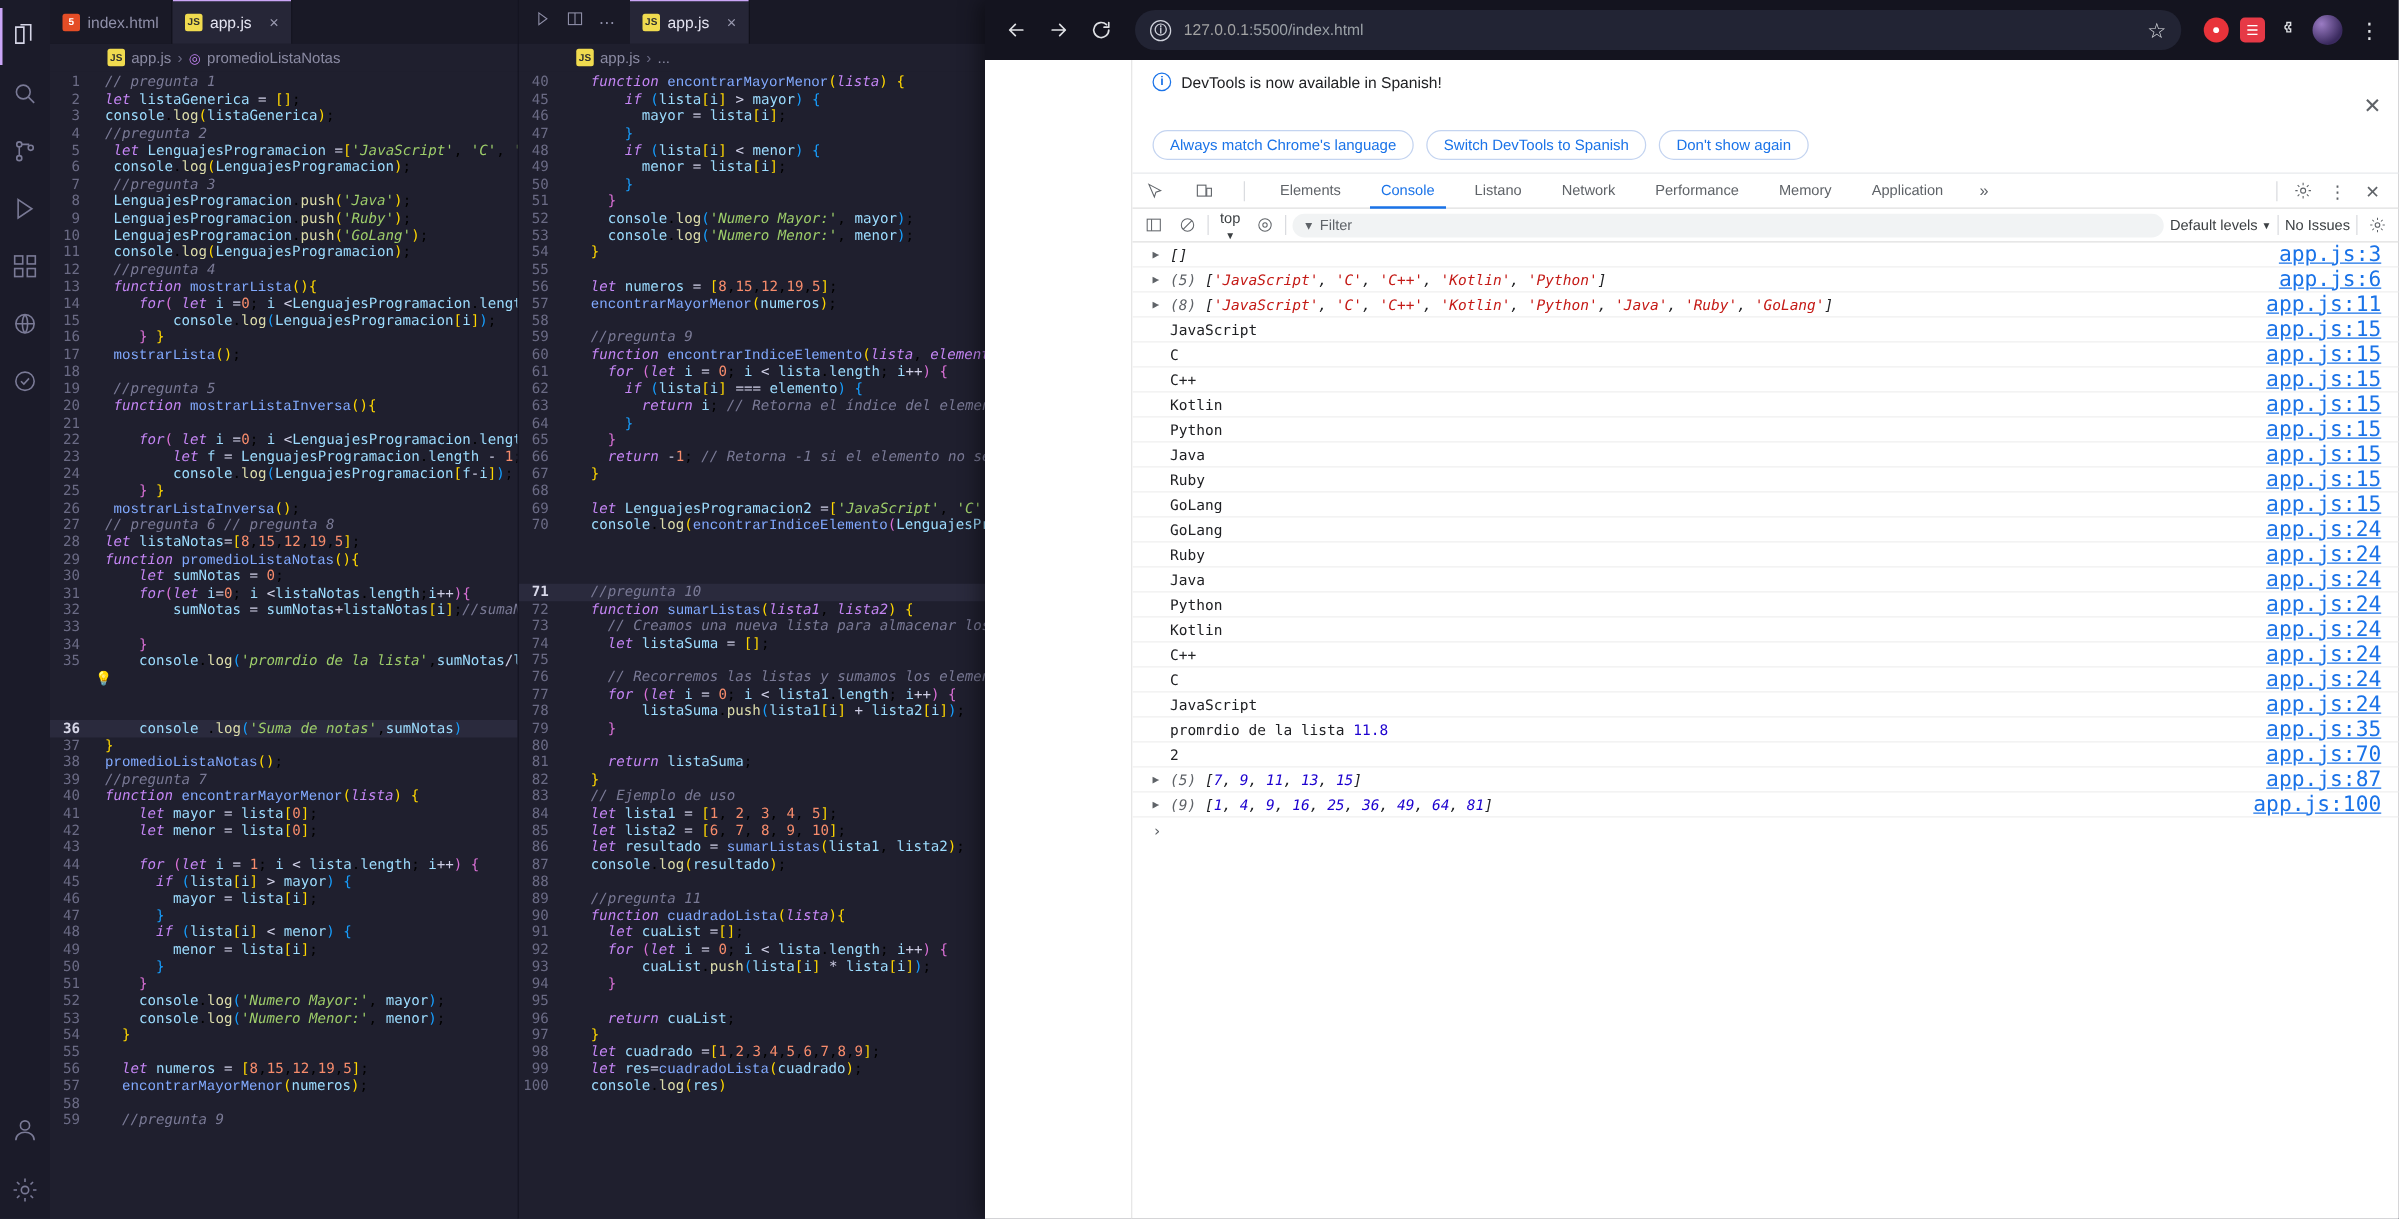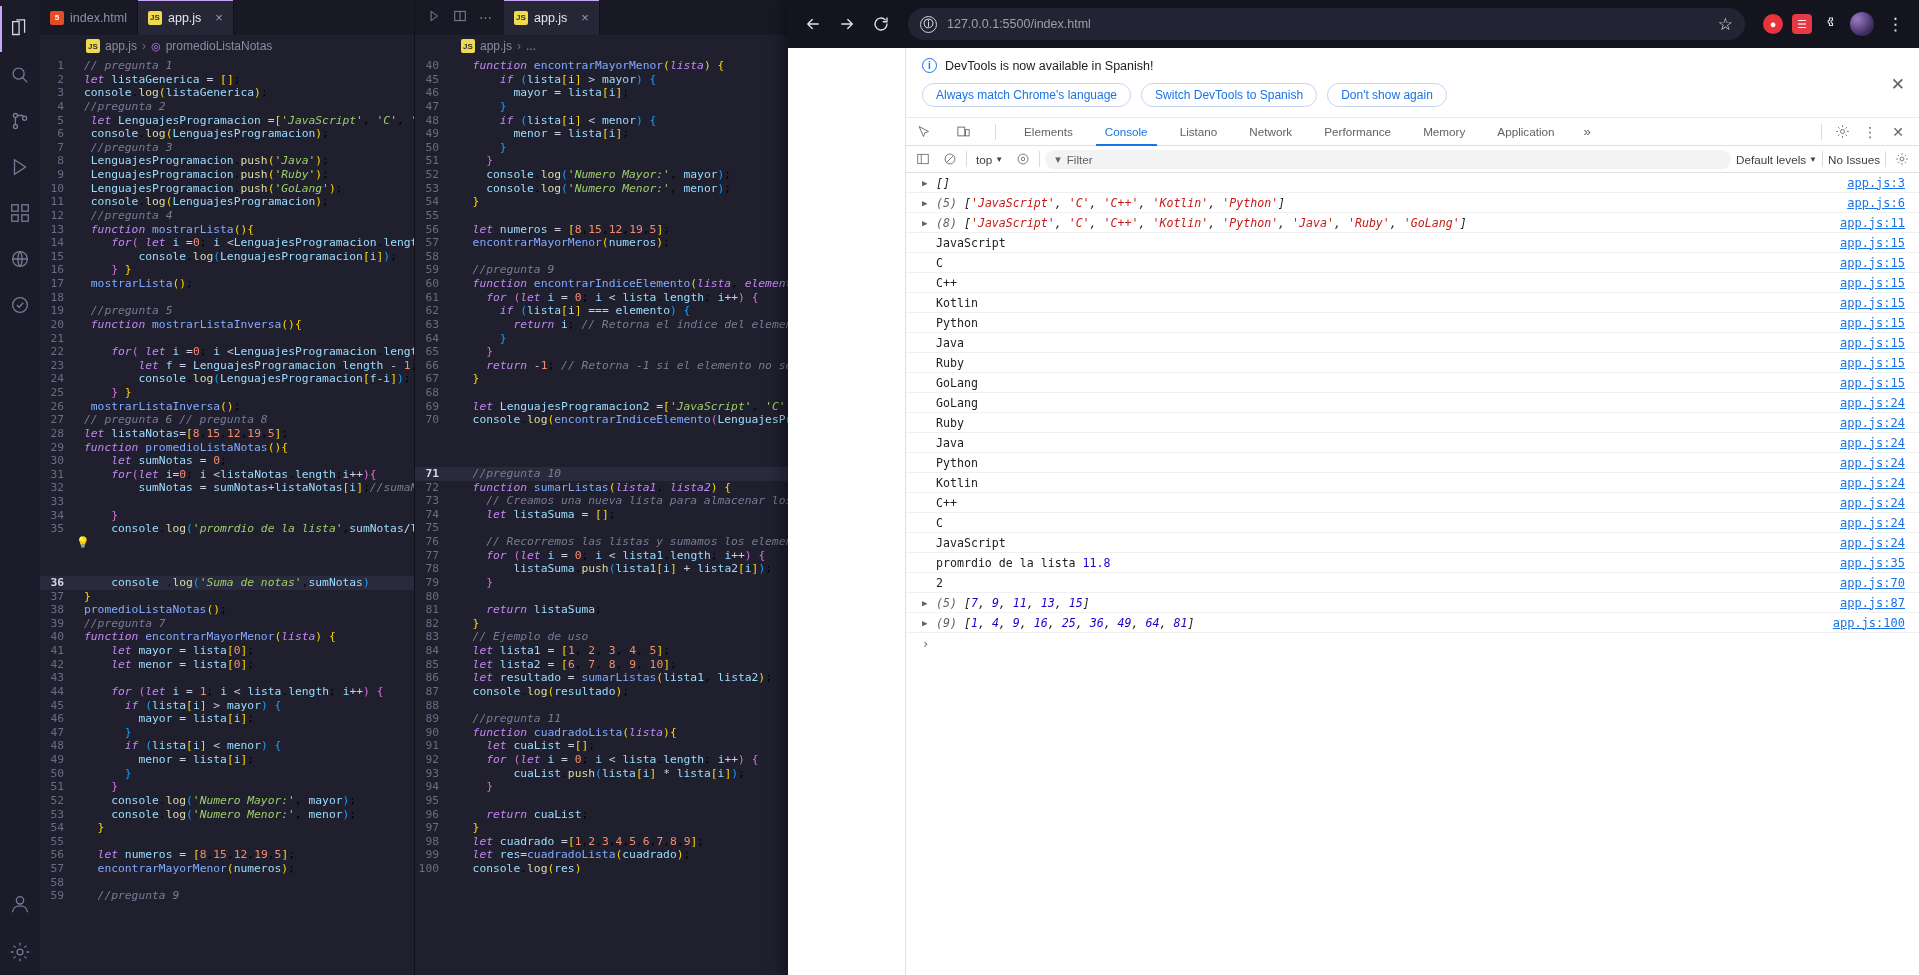--- a/index.html
+++ b/index.html
@@ -46,21 +46,21 @@
   .ln { display: flex; height: 13.63px; }
   .lnum { width: 34px; text-align: right; padding-right: 10px; color: #6b6b85; flex-shrink: 0; font-family: "DejaVu Sans Mono", monospace; }
   .lnum.cur { color: #d7d7e8; font-weight: bold; }
   .ltext { padding-left: 10px; flex: 1; overflow: hidden; }
   .ln.hl { background: #2a2a3d; margin-top: 40px; }
   .bulb { position: absolute; left: 36px; color: #f5c542; font-size: 11px; }
 
   
   .c-cmt { color: #7a7a96; font-style: italic; }
   .c-kw  { color: #c586f5; font-style: italic; }
-  .c-fn  { color: #82aaff; }
+  .c-fn  { color: #82aaff; font-family: Liberation Mono, monospace; }
   .c-var { color: #9cdcfe; }
   .c-id  { color: #cfcfe6; }
   .c-str { color: #9ece6a; font-style: italic; }
   .c-num { color: #f78c6c; }
   .c-par { color: #ffd700; }
   .c-par2{ color: #da70d6; }
   .c-par3{ color: #179fff; }
   .c-prop{ color: #dcdcaa; }
 
   
@@ -91,51 +91,51 @@
 
   .chrome-page { flex: 1; display: flex; min-height: 0; }
   .viewport { width: 118px; background: #fff; border-right: 1px solid #e0e0e0; flex-shrink: 0; }
   .devtools { flex: 1; display: flex; flex-direction: column; background: #fff; min-width: 0; }
 
   .dt-banner { padding: 10px 14px 10px 16px; position: relative; border-bottom: 1px solid #e8eaed; }
   .dt-banner-row { display: flex; align-items: center; gap: 8px; font-size: 12.5px; color: #202124; }
   .info-icon { width: 15px; height: 15px; border-radius: 50%; border: 1.4px solid #1a73e8; color: #1a73e8;
                font-size: 10px; display: flex; align-items: center; justify-content: center; font-weight: bold; flex-shrink: 0; }
   .dt-banner-btns { display: flex; gap: 10px; margin-top: 10px; }
-  .pill { border: 1px solid #c4d4f0; border-radius: 14px; padding: 4px 13px; font-size: 12px; color: #1a73e8; background: #fff; white-space: nowrap; }
+  .pill { border: 1px solid #c4d4f0; border-radius: 14px; padding: 4px 13px; font-size: 12px; color: #1a73e8; background: #fff; white-space: nowrap; margin-top: 21px; }
   .banner-close { position: absolute; right: 14px; top: 26px; color: #5f6368; font-size: 17px; }
 
   .dt-tabs { height: 28px; display: flex; align-items: center; border-bottom: 1px solid #e0e0e0; padding: 0 4px; gap: 14px; flex-shrink: 0; }
   .dt-tool { width: 26px; height: 24px; display: flex; align-items: center; justify-content: center; color: #5f6368; }
   .dt-tool svg { width: 15px; height: 15px; stroke: currentColor; fill: none; stroke-width: 1.4; }
   .dt-sep { width: 1px; height: 16px; background: #dadce0; margin: 0 5px; }
   .dt-tab { font-size: 11.7px; color: #5f6368; padding: 0 9px; height: 28px; display: flex; align-items: center; white-space: nowrap; }
   .dt-tab.active { color: #1a73e8; box-shadow: inset 0 -2px 0 #1a73e8; }
   .dt-more { font-size: 13px; color: #5f6368; padding: 0 6px; }
   .dt-right { margin-left: auto; display: flex; align-items: center; gap: 2px; padding-right: 4px; }
 
   .dt-toolbar { height: 27px; display: flex; align-items: center; border-bottom: 1px solid #e0e0e0; padding: 0 6px; gap: 5px; flex-shrink: 0; }
   .tb-icon { width: 22px; height: 22px; display: flex; align-items: center; justify-content: center; color: #5f6368; }
   .tb-icon svg { width: 14px; height: 14px; stroke: currentColor; fill: none; stroke-width: 1.4; }
-  .ctx-sel { font-size: 11.7px; color: #3c4043; display: flex; align-items: center; gap: 3px; padding: 0 4px; }
+  .ctx-sel { font-size: 11.7px; color: #3c4043; display: flex; align-items: center; gap: 3px; padding: 0 4px; flex-direction: column; }
   .filter-box { flex: 1; height: 19px; background: #f1f3f4; border-radius: 10px; display: flex; align-items: center; gap: 6px; padding: 0 10px; max-width: 780px; }
   .filter-box .ph { font-size: 11.7px; color: #5f6368; }
   .lvl { font-size: 11.7px; color: #3c4043; display: flex; align-items: center; gap: 3px; }
   .issues { font-size: 11.7px; color: #3c4043; }
   .vbar { width: 1px; height: 16px; background: #dadce0; }
 
   .console { flex: 1; overflow: hidden; font-family: "DejaVu Sans Mono", monospace; font-size: 11.6px; }
   .crow { display: flex; align-items: center; height: 20px; border-bottom: 1px solid #f0f0f0; padding-left: 16px; position: relative; }
   .arrow { width: 14px; color: #5f6368; font-size: 9px; flex-shrink: 0; }
   .cval { color: #202124; white-space: pre; }
   .cval .len { color: #5f6368; font-style: italic; }
   .cval .str { color: #c41a16; }
   .cval .num { color: #1c00cf; }
   .cval .ital { font-style: italic; }
-  .csrc { position: absolute; right: 14px; font-size: 12px; color: #1a73e8; text-decoration: underline; font-family: "DejaVu Sans Mono", monospace; }
+  .csrc { position: absolute; right: 14px; font-size: 17px; color: #1a73e8; text-decoration: underline; font-family: "DejaVu Sans Mono", monospace; }
   .prompt { display: flex; align-items: center; height: 22px; padding-left: 16px; color: #5f6368; font-size: 12px; }
 </style>
 </head>
 <body>
 
 <div class="root">
 
   <div class="vscode">
     <div class="vs-body">
 

